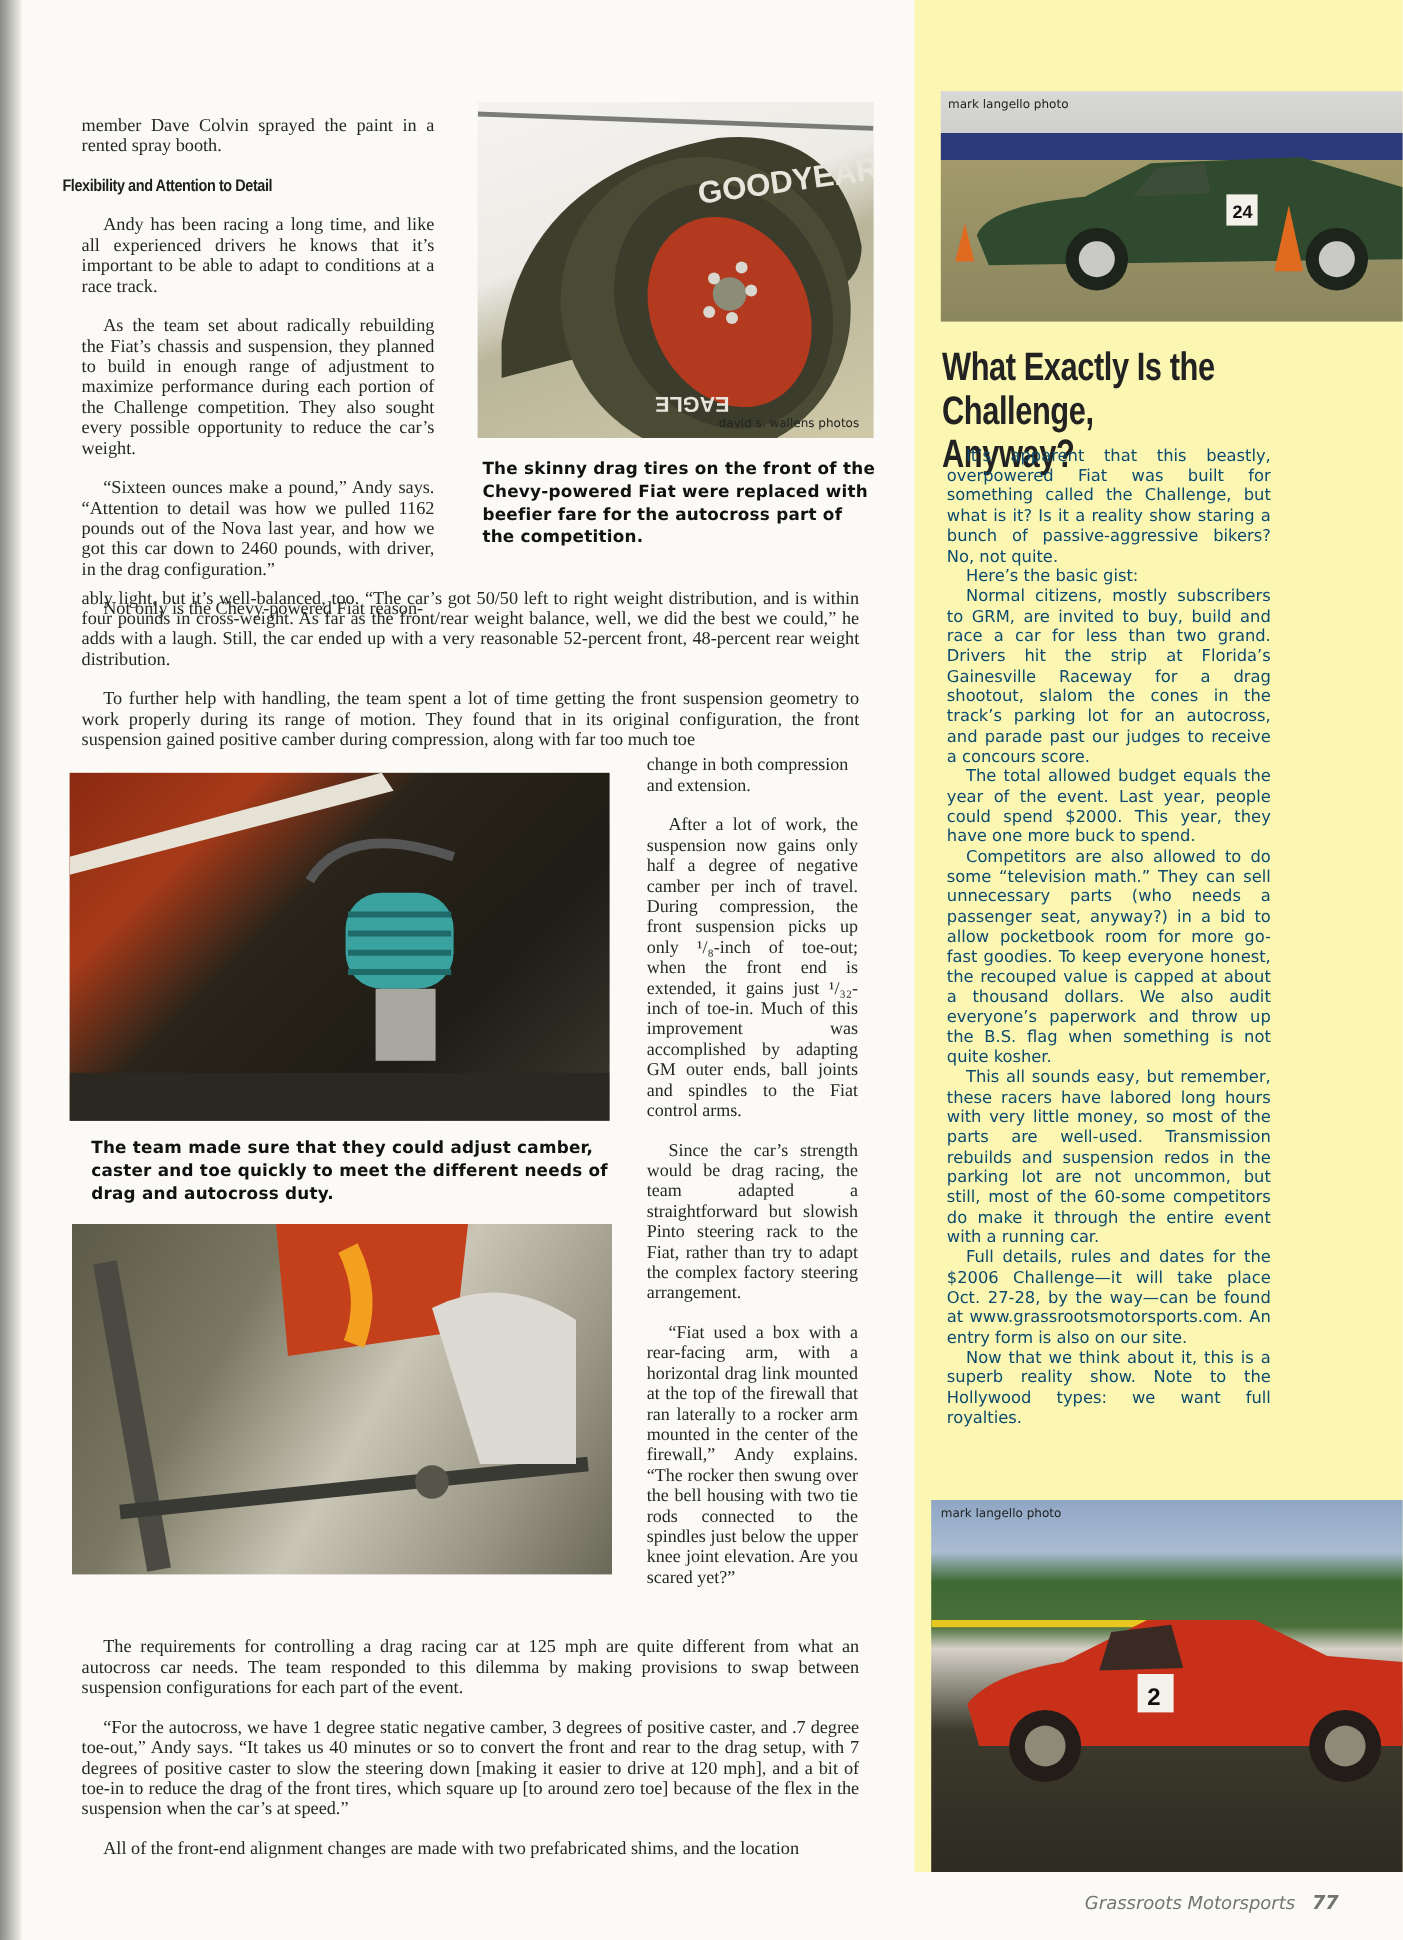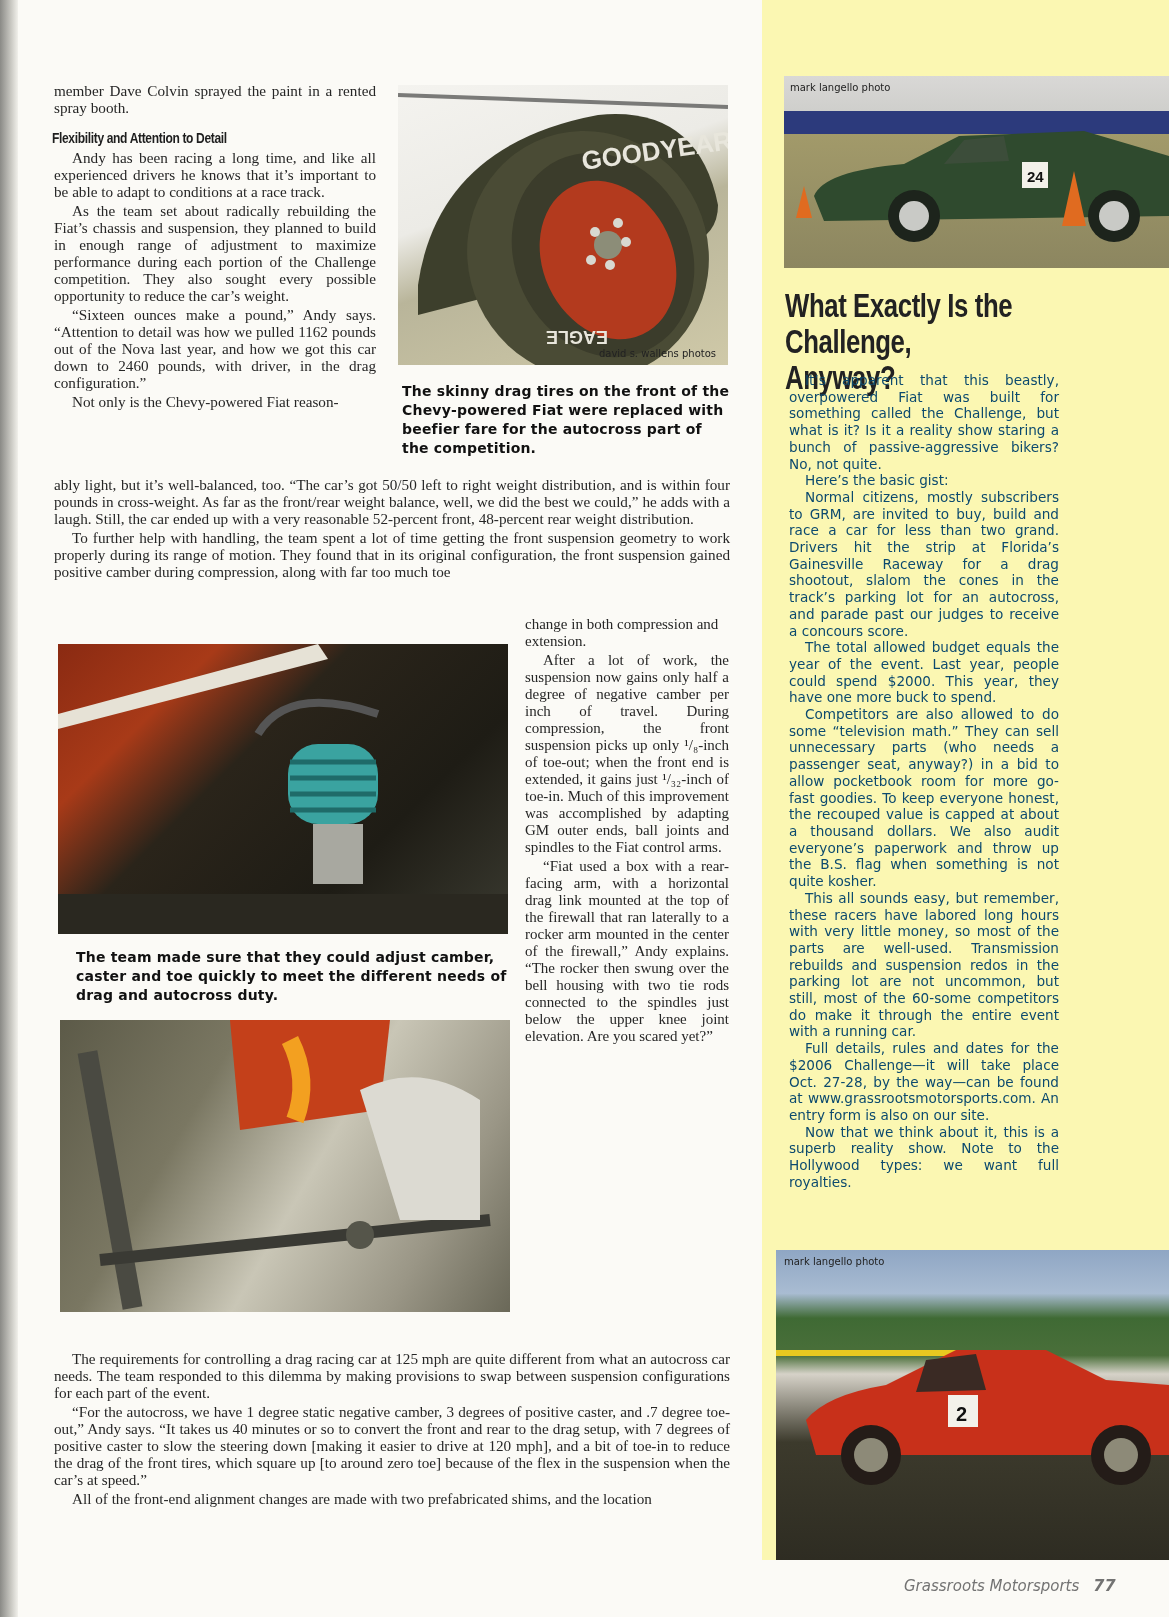--- a/index.html
+++ b/index.html
@@ -11,21 +11,21 @@
   }
   .spine {
     position: absolute; left: 0; top: 0; width: 18px; height: 1617px;
     background: linear-gradient(to right, #8a8a86, #c8c7c1 60%, #f1f0eb);
   }
   .body-text {
     font-family: "Liberation Serif", serif;
     font-size: 15.2px; line-height: 17px; color: #262626;
     text-align: justify; margin: 0;
   }
-  .body-text p { margin: 2px; text-indent: 18px; }
+  .body-text p { margin: 16px; text-indent: 18px; }
   .body-text p.noindent { text-indent: 0; }
   .abs { position: absolute; }
 
   .section-head {
     font-family: "Liberation Sans", sans-serif; font-weight: bold;
     font-size: 14px; letter-spacing: -0.4px; color: #1e1e1e;
     transform: scaleX(0.86); transform-origin: left;
     margin: 14px 0 0 0;
   }
   .caption {
@@ -121,20 +121,21 @@
     <rect x="40" y="30" width="20" height="260" fill="#4a4a42" transform="rotate(-10 50 160)"></rect>
     <path d="M40 240 L430 200" stroke="#3a3a34" stroke-width="12"></path>
     <path d="M300 70 Q360 40 420 80 L420 200 L340 200 Z" fill="#dcdad2"></path>
     <circle cx="300" cy="215" r="14" fill="#55554a"></circle>
   </svg>
 </div>
 
 <div class="abs body-text" style="left:523px; top:614px; width:208px; font-size:15px;">
   <p class="noindent" style="text-align:left;">change in both compression and extension.</p>
   <p>After a lot of work, the suspension now gains only half a degree of negative camber per inch of travel. During compression, the front suspension picks up only ¹/₈-inch of toe-out; when the front end is extended, it gains just ¹/₃₂-inch of toe-in. Much of this improvement was accomplished by adapting GM outer ends, ball joints and spindles to the Fiat control arms.</p>
+  <p>Since the car’s strength would be drag racing, the team adapted a straightforward but slowish Pinto steering rack to the Fiat, rather than try to adapt the complex factory steering arrangement.</p>
   <p>“Fiat used a box with a rear-facing arm, with a horizontal drag link mounted at the top of the firewall that ran laterally to a rocker arm mounted in the center of the firewall,” Andy explains. “The rocker then swung over the bell housing with two tie rods connected to the spindles just below the upper knee joint elevation. Are you scared yet?”</p>
 </div>
 
 <div class="abs body-text" style="left:52px; top:1348px; width:680px;">
   <p>The requirements for controlling a drag racing car at 125 mph are quite different from what an autocross car needs. The team responded to this dilemma by making provisions to swap between suspension configurations for each part of the event.</p>
   <p>“For the autocross, we have 1 degree static negative camber, 3 degrees of positive caster, and .7 degree toe-out,” Andy says. “It takes us 40 minutes or so to convert the front and rear to the drag setup, with 7 degrees of positive caster to slow the steering down [making it easier to drive at 120 mph], and a bit of toe-in to reduce the drag of the front tires, which square up [to around zero toe] because of the flex in the suspension when the car’s at speed.”</p>
   <p>All of the front-end alignment changes are made with two prefabricated shims, and the location</p>
 </div>
 
 <div class="photo" style="left:784px; top:76px; width:385px; height:192px; background:linear-gradient(to bottom,#d9d8d6 0%,#cfcfcc 18%,#2c3a7c 18%,#2c3a7c 30%,#a29a6a 30%,#8c8660 100%);">

